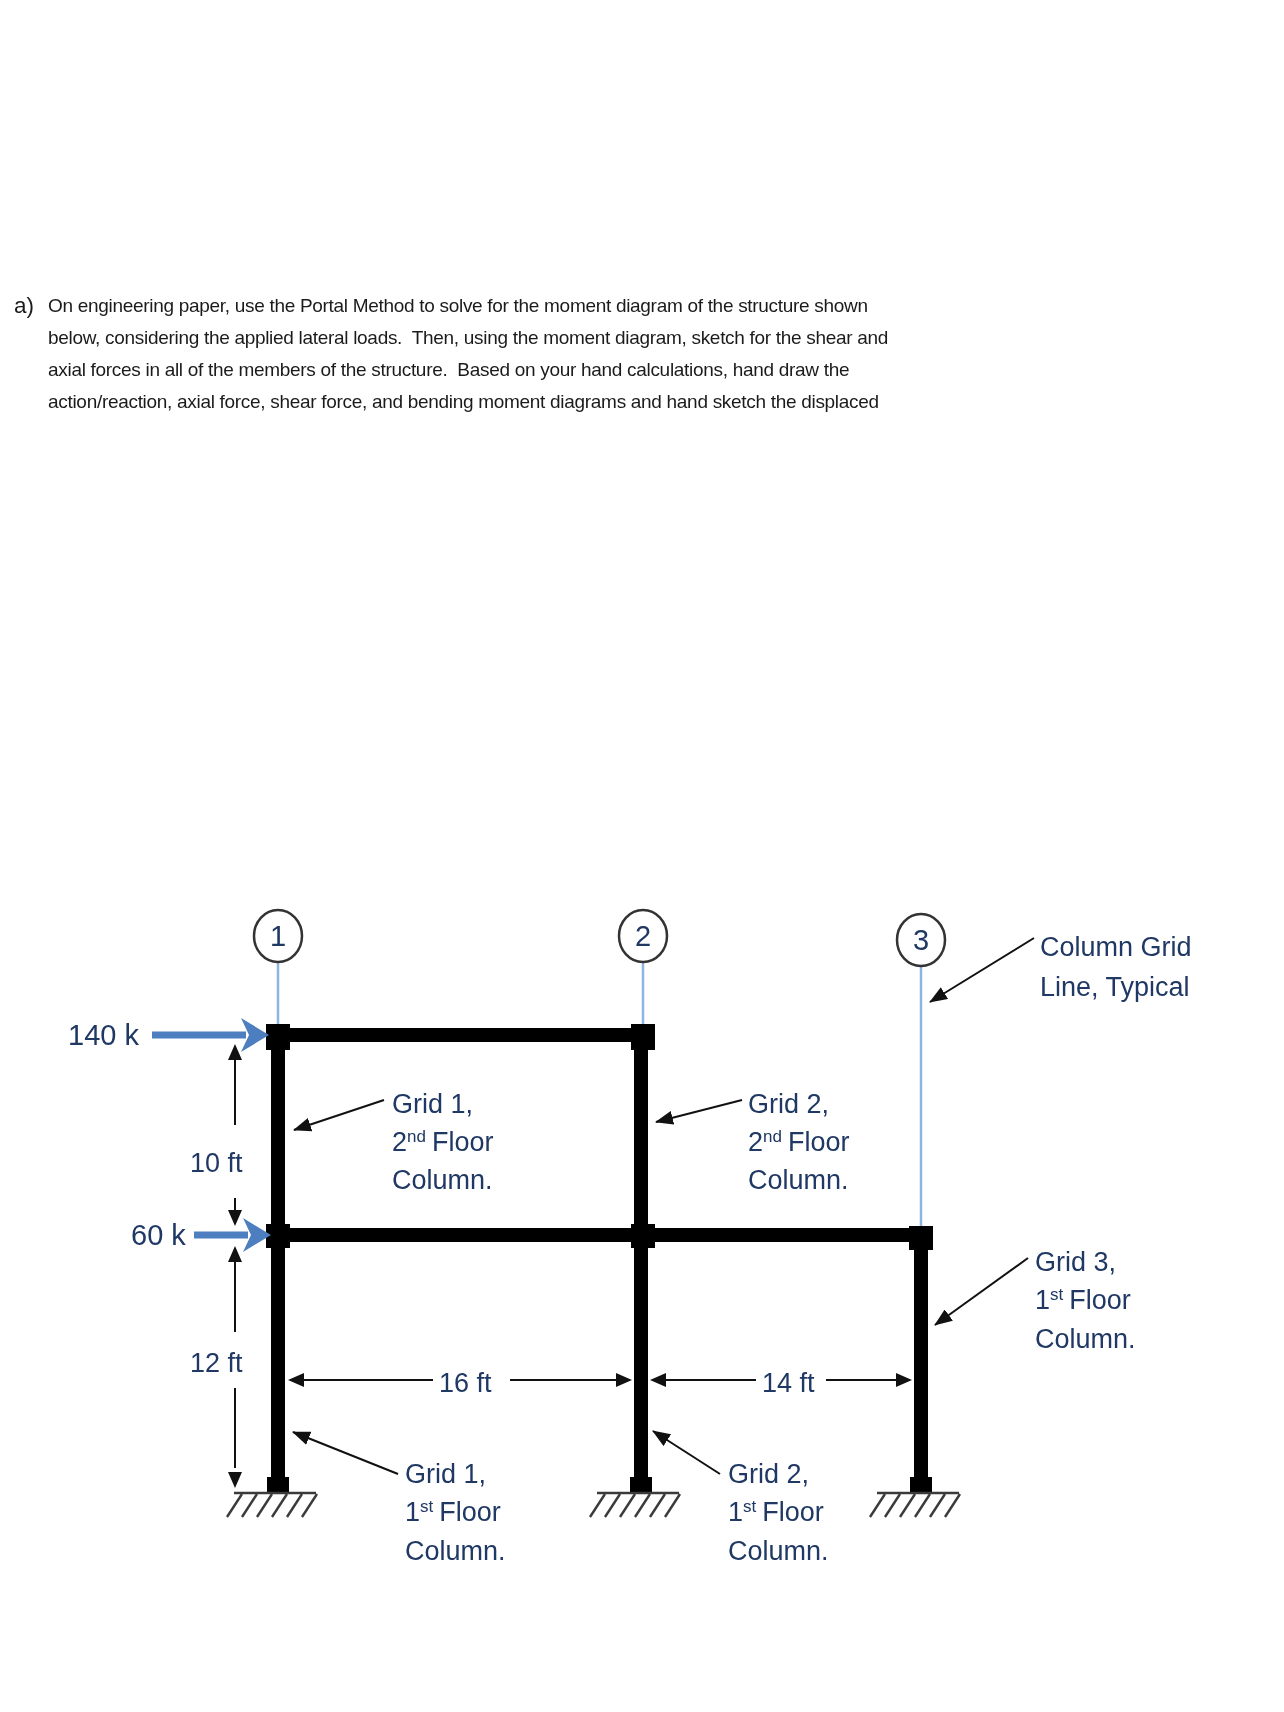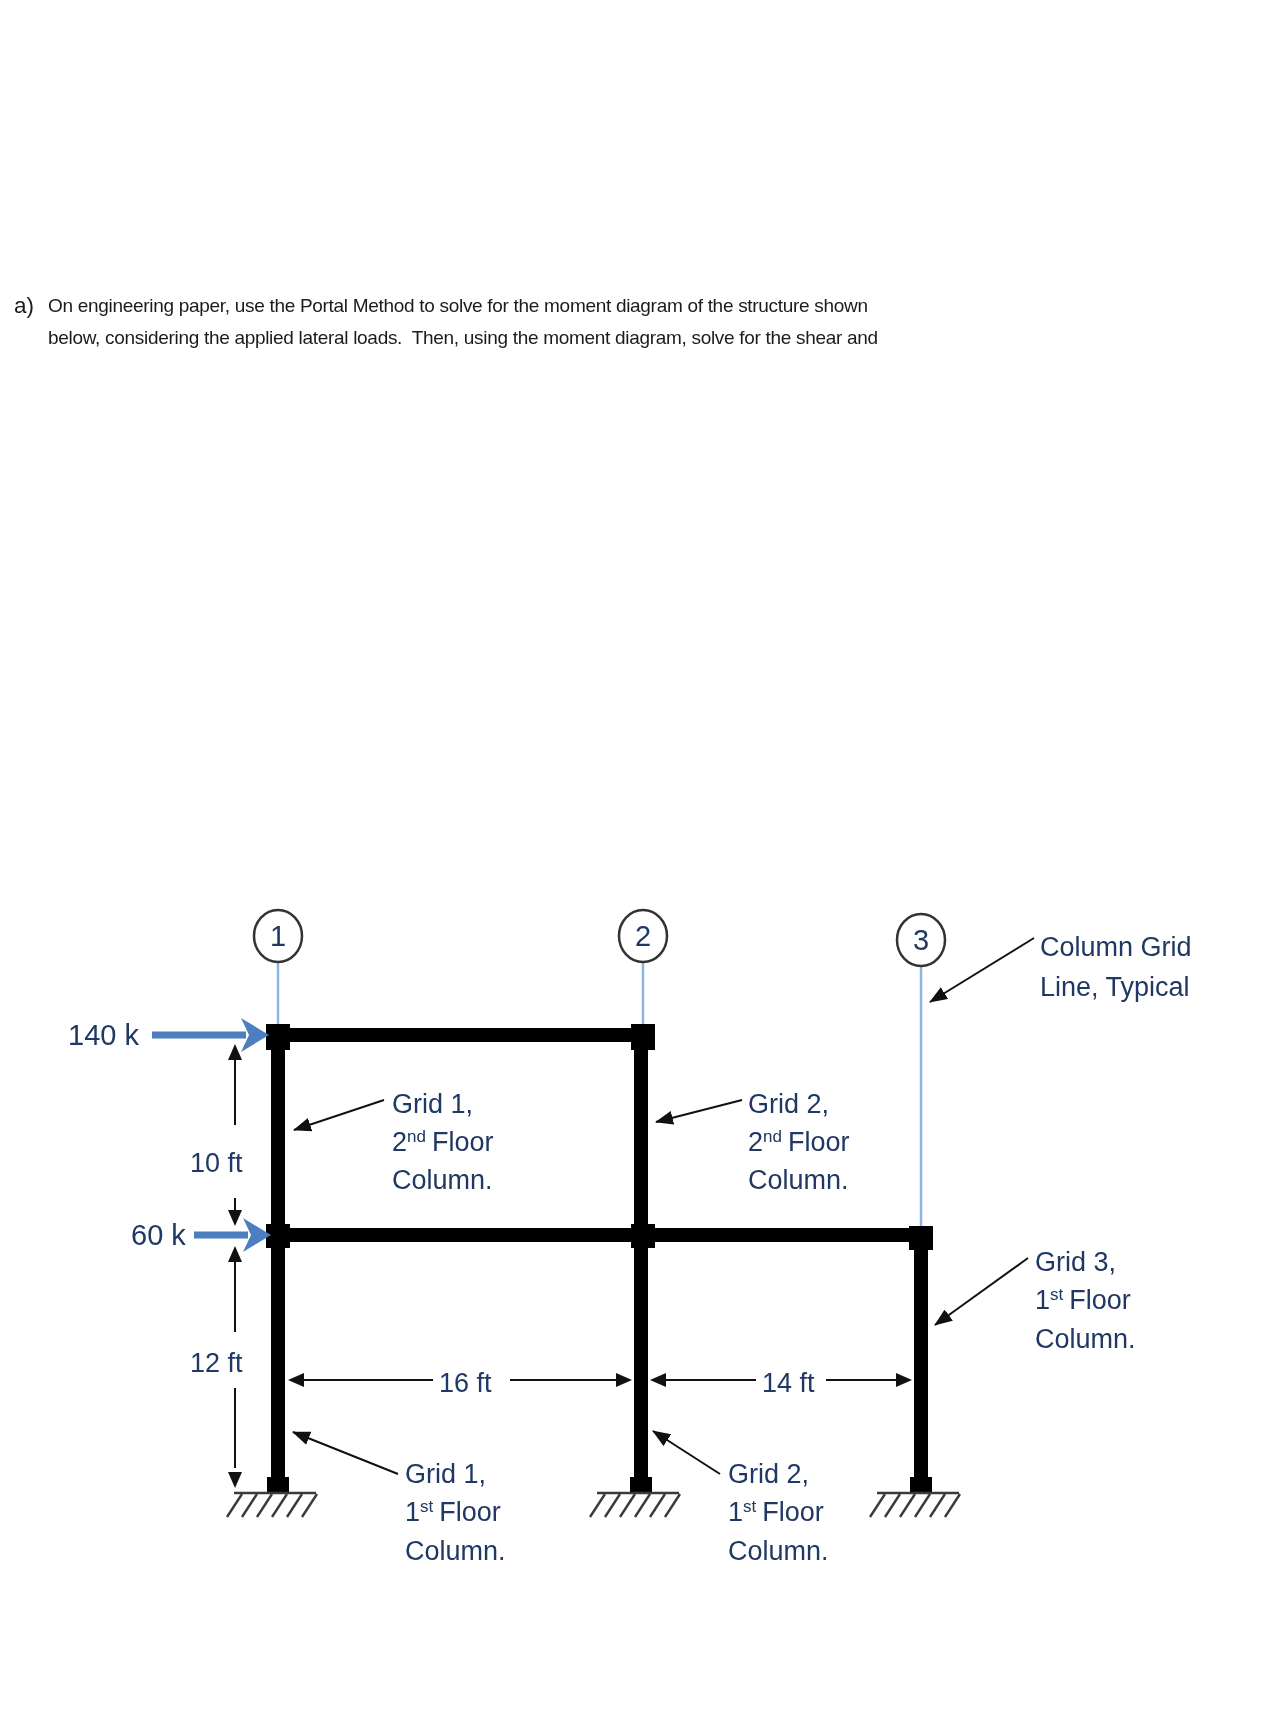--- a/index.html
+++ b/index.html
@@ -17,21 +17,23 @@
   .circnum{font-size:29px;fill:#1f3864;text-anchor:middle;}
 </style>
 </head>
 <body>
 
 <div id="page">
 
   <div class="pmarker">a)</div>
   <div class="para">
     <div class="pline">On engineering paper, use the Portal Method to solve for the moment diagram of the structure shown</div>
-    <div class="pline">below, considering the applied lateral loads.  Then, using the moment diagram, solve for the shear and</div>
+    <div class="pline">below, considering the applied lateral loads.  Then, using the moment diagram, sketch for the shear and</div>
+    <div class="pline">axial forces in all of the members of the structure.  Based on your hand calculations, hand draw the</div>
+    <div class="pline">action/reaction, axial force, shear force, and bending moment diagrams and hand sketch the displaced</div>
   </div>
 
   <svg width="1284" height="1712" viewBox="0 0 1284 1712" style="position:absolute;left:0;top:0;">
 
     <defs>
       <marker id="lead" orient="auto" markerUnits="strokeWidth" markerWidth="9" markerHeight="7" refX="8.5" refY="3.5">
         <path d="M0,0 L9,3.5 L0,7 z" fill="#111111"></path>
       </marker>
     </defs>
 

